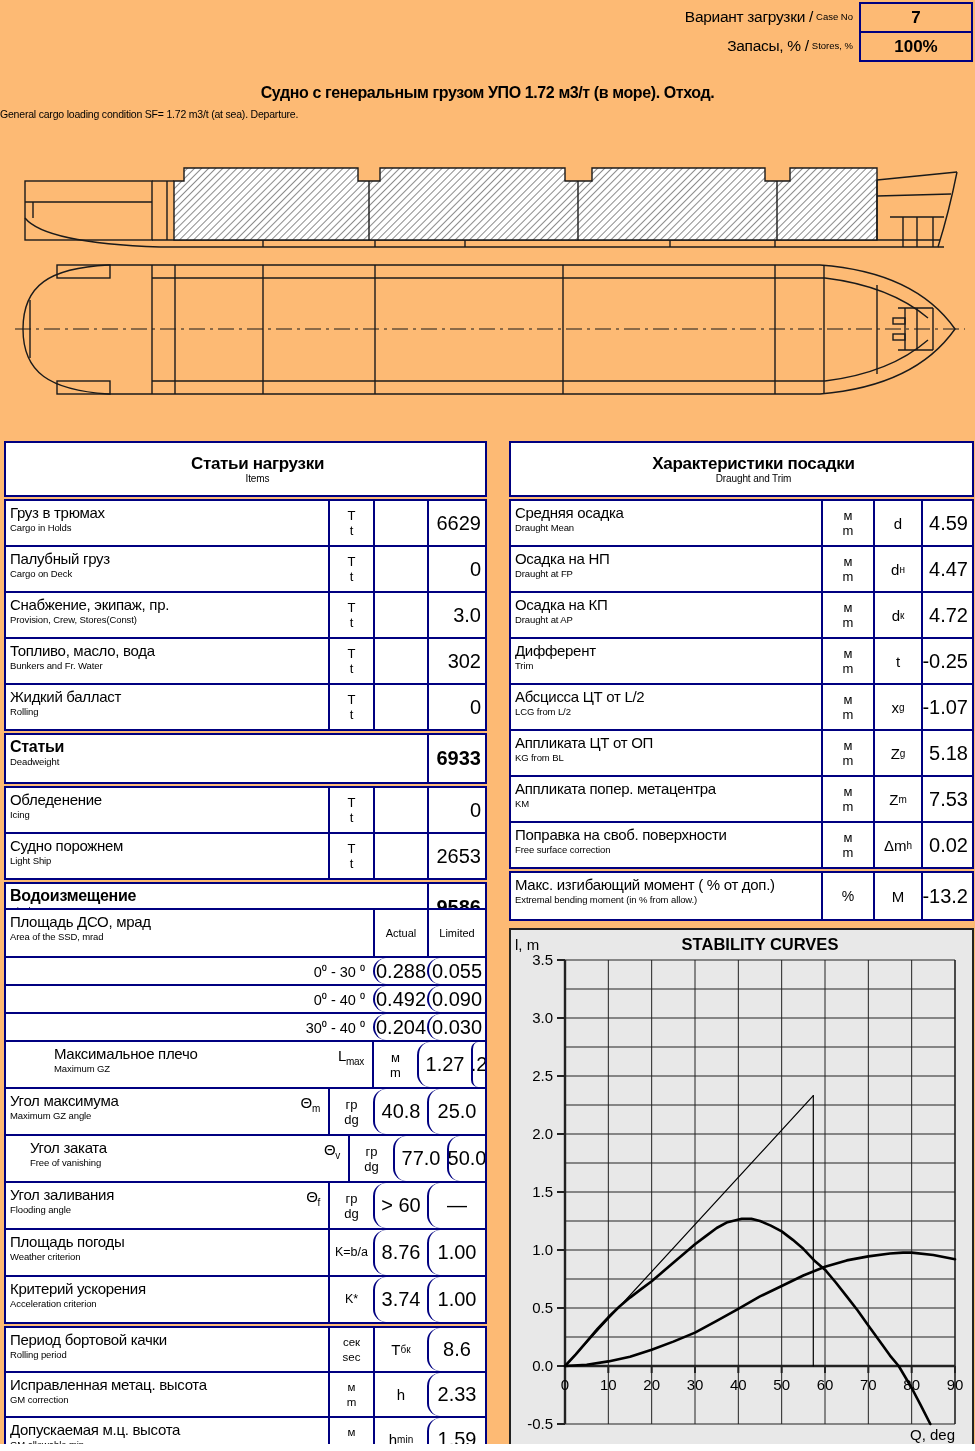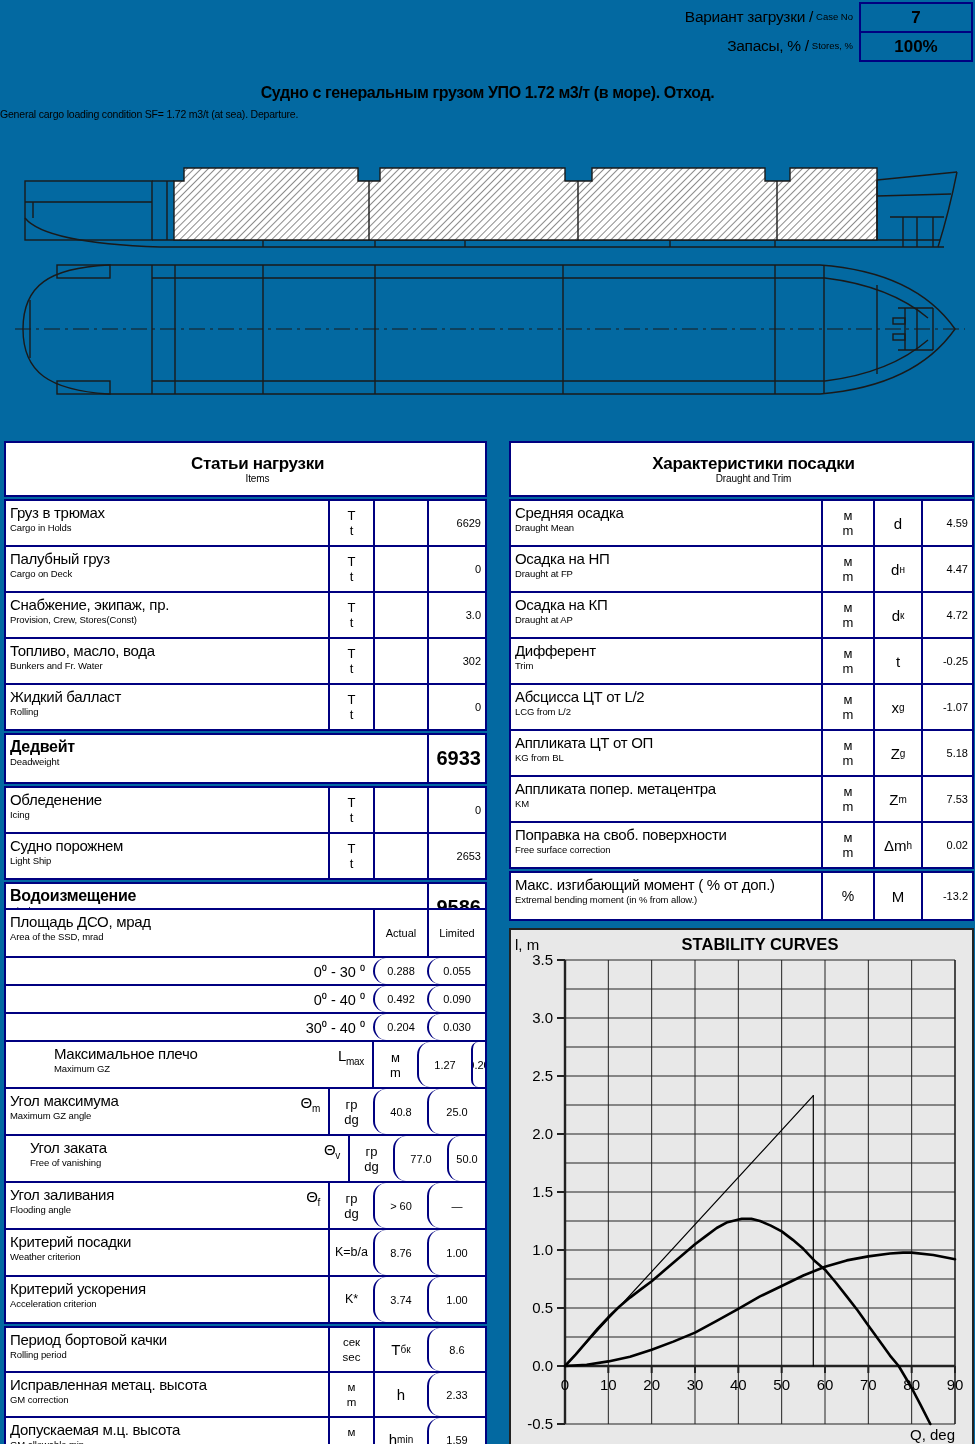--- a/index.html
+++ b/index.html
@@ -1,16 +1,16 @@
 <!DOCTYPE html>
 <html><head>
 <meta charset="utf-8">
 <style>
   html,body{margin:0;padding:0;background:#fff;}
-  .page{position:relative;width:975px;height:1444px;background:#0369a1;overflow:hidden;
+  .page{position:relative;width:975px;height:1444px;background:#fdba74;overflow:hidden;
         font-family:"Liberation Sans",sans-serif;color:#000;}
   
   .case-block{position:absolute;top:2px;right:2px;display:flex;align-items:stretch;}
   .case-labels{text-align:right;margin-right:6px;}
   .case-label-line{height:29px;display:flex;align-items:center;justify-content:flex-end;
                    font-size:15.5px;letter-spacing:-0.3px;}
   .case-label-line .en-sm{font-size:9.5px;margin-left:3px;letter-spacing:0;}
   .case-box{width:110px;border:2px solid #000080;}
   .case-box .vcell{height:27px;display:flex;align-items:center;justify-content:center;
                    font-weight:bold;font-size:17px;}
@@ -31,21 +31,21 @@
   .bl{border-left:2px solid #000080;}
   .lbl{padding:2px 2px 0 4px;}
   .ru{font-size:15px;line-height:19px;letter-spacing:-0.3px;white-space:nowrap;}
   .en{font-size:9.5px;line-height:12px;letter-spacing:-0.1px;white-space:nowrap;}
   .b .ru{font-weight:bold;font-size:16px;}
   .unit{display:flex;flex-direction:column;align-items:center;justify-content:center;
         font-size:13px;line-height:15px;}
   .sym{display:flex;align-items:center;justify-content:center;font-size:15px;}
   .sym sub,.symr sub{font-size:10px;}
   .val{display:flex;align-items:center;justify-content:flex-end;
-       padding-right:4px;font-size:11px;}
+       padding-right:4px;font-size:20px;}
   .val.ctr{justify-content:center;padding-right:0;border-radius:13px;}
   .val.bold{font-weight:bold;font-size:20px;}
   .symr{position:absolute;right:8px;top:4px;font-size:15px;}
   .hdr{display:flex;flex-direction:column;align-items:center;justify-content:center;padding-left:24px;}
   .hdr .ru{font-weight:bold;font-size:17px;}
   .hdr .en{font-size:10px;}
   .range{display:flex;align-items:center;justify-content:flex-end;
          padding-right:8px;font-size:14.5px;}
   .small-head{display:flex;align-items:center;justify-content:center;font-size:11px;}
   
@@ -216,21 +216,21 @@
               <div>Т</div>
               <div>t</div>
             </div>
             <div class="c bl"></div>
             <div class="c bl val">0</div>
           </div>
         </div>
         <div class="section">
           <div class="trow" style="height: 47px; grid-template-columns: 421px 1fr;">
             <div class="c lbl b">
-              <div class="ru">Дедвейт</div>
+              <div class="ru">Статьи</div>
               <div class="en">Deadweight</div>
             </div>
             <div class="c bl val bold">6933</div>
           </div>
         </div>
         <div class="section">
           <div class="trow" style="height: 44px; grid-template-columns: 322px 45px 54px 1fr;">
             <div class="c lbl">
               <div class="ru">Обледенение</div>
               <div class="en">Icing</div>
@@ -336,21 +336,21 @@
             </div>
             <div class="c bl unit">
               <div>гр</div>
               <div>dg</div>
             </div>
             <div class="c bl val ctr">&gt; 60</div>
             <div class="c bl val ctr">—</div>
           </div>
           <div class="trow" style="height: 45px; grid-template-columns: 322px 45px 54px 1fr;">
             <div class="c lbl">
-              <div class="ru">Критерий посадки</div>
+              <div class="ru">Площадь погоды</div>
               <div class="en">Weather criterion</div>
             </div>
             <div class="c bl unit" style="font-size: 12.5px;">K=b/a</div>
             <div class="c bl val ctr">8.76</div>
             <div class="c bl val ctr">1.00</div>
           </div>
           <div class="trow" style="height: 45px; grid-template-columns: 322px 45px 54px 1fr;">
             <div class="c lbl">
               <div class="ru">Критерий ускорения</div>
               <div class="en">Acceleration criterion</div>

